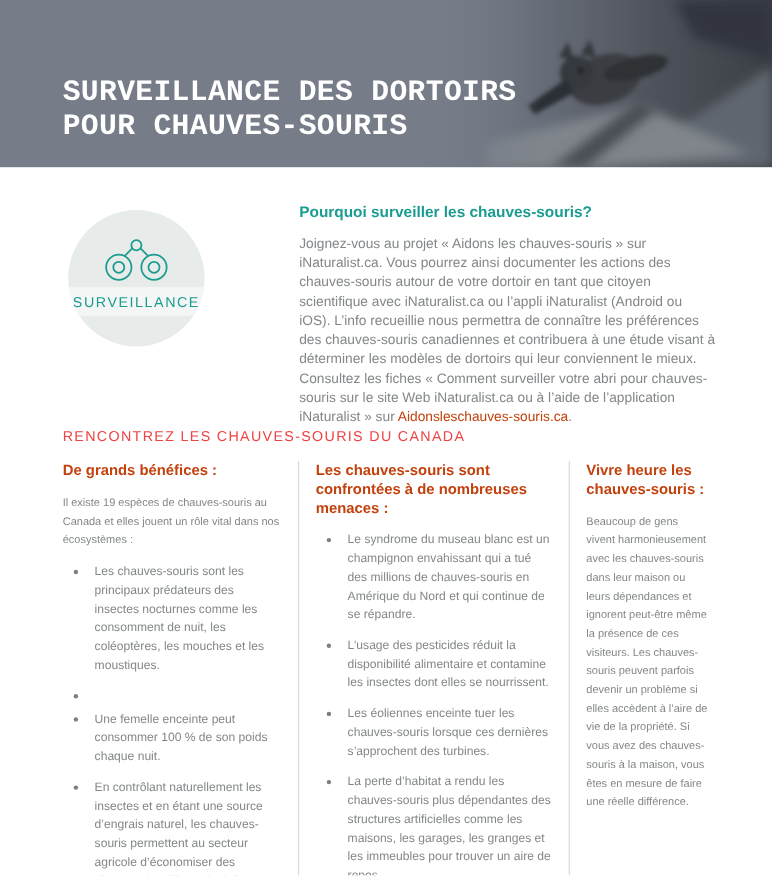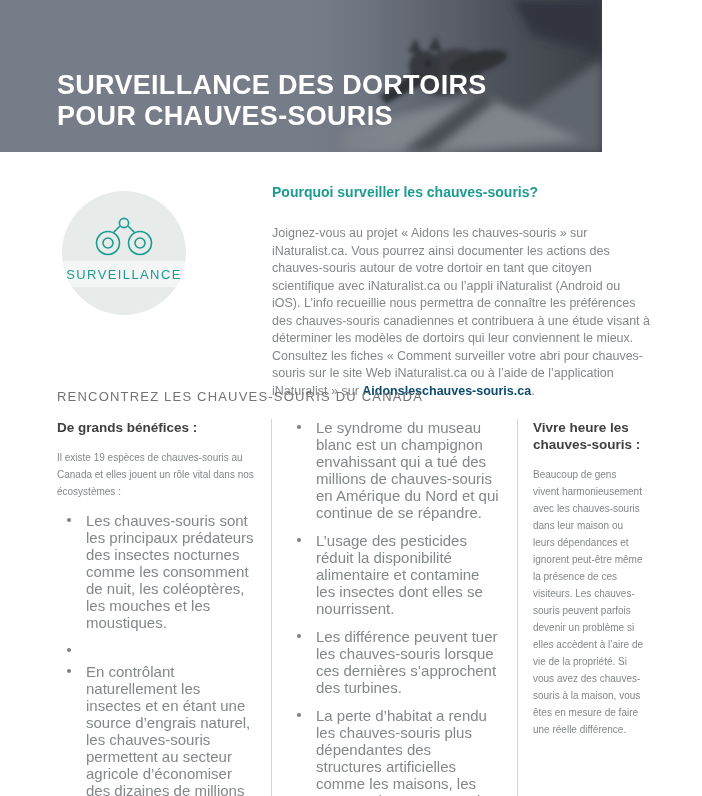--- a/index.html
+++ b/index.html
@@ -1,53 +1,53 @@
 <!DOCTYPE html>
 <html><head>
 <meta charset="utf-8">
 <style>
   html, body { margin:0; padding:0; background:#ffffff; }
   body { width:702px; font-family:"Liberation Sans", sans-serif; }
   .page { position:relative; width:702px; height:796px; background:#ffffff; overflow:hidden; }
 
   
-  .hero { position:absolute; left:0; top:0; width:602px; height:152px; background:#767c88; overflow:hidden; }
+  .hero { position:absolute; left:0; top:0; width:702px; height:152px; background:#767c88; overflow:hidden;font-family:Liberation Mono, monospace; }
   .hero-photo { position:absolute; right:0; top:0; width:320px; height:152px; }
   .hero h1 { position:absolute; left:57px; top:70px; margin:0; color:#ffffff;
              font-size:27px; line-height:31px; font-weight:bold; letter-spacing:0.3px; z-index:2; }
 
   
   .badge { position:absolute; left:62px; top:191px; width:124px; height:124px; border-radius:50%;
            background:#e7ebea; overflow:hidden; }
   .badge .binocs { position:absolute; left:50%; top:22px; transform:translateX(-50%); }
   .badge-band { position:absolute; left:0; right:0; top:70px; height:26px;
                 background:rgba(255,255,255,0.55); display:flex; align-items:center; justify-content:center; }
   .badge-band span { color:#1b9c90; font-size:13px; letter-spacing:1.4px; font-weight:400; }
 
   
   .intro { position:absolute; left:272px; top:183px; width:380px; }
-  .intro h2 { margin:0 0 24px 0; color:#1b9c90; font-size:14px; line-height:18px; font-weight:bold; }
+  .intro h2 { margin:0 0 12px 0; color:#1b9c90; font-size:14px; line-height:18px; font-weight:bold; }
   .intro p { margin:0; color:#838789; font-size:12.5px; line-height:17.5px; }
-  .intro .weblink { color:#0c4a6e; font-weight:bold; text-decoration:none; cursor:pointer; }
+  .intro .weblink { color:#c2410c; font-weight:normal; text-decoration:none; cursor:pointer; }
 
   
-  .section-title { position:absolute; left:57px; top:389px; color:#737373;
+  .section-title { position:absolute; left:57px; top:389px; color:#ef4444;
                    font-size:13px; letter-spacing:1.2px; }
 
   
   .columns { position:absolute; left:57px; top:419px; width:588px; min-height:369px;
              display:grid; grid-template-columns:214px 246px 128px; }
   .col { box-sizing:border-box; }
   .col-1 { padding-right:16px; }
   .col-2 { border-left:1px solid #d3d6d7; padding-left:15px; padding-right:16px; }
   .col-3 { border-left:1px solid #d3d6d7; padding-left:15px; }
-  .col h3 { margin:0 0 13px 0; color:#404040; font-size:13.5px; line-height:17px; font-weight:bold; }
+  .col h3 { margin:0 0 13px 0; color:#c2410c; font-size:13.5px; line-height:17px; font-weight:bold; }
   .col p { margin:0 0 12px 0; color:#838789; font-size:10px; line-height:17px; }
   .col ul { list-style:none; margin:0; padding:0; }
-  .col li { display:flex; margin-bottom:11px; color:#838789; font-size:15px; line-height:17px; }
+  .col li { display:flex; margin-bottom:11px; color:#838789; font-size:11px; line-height:17px; }
   .dot { flex:0 0 4px; width:4px; height:4px; border-radius:50%; background:#7b7f83; margin:6px 15px 0 10px; }
 </style>
 </head>
 <body>
 
 <div class="page">
 
   <header class="hero">
     <svg class="hero-photo" viewBox="0 0 320 152" preserveAspectRatio="none" aria-hidden="true">
       <defs>
@@ -122,38 +122,43 @@
       <ul>
         <li>
             <span class="dot"></span>
             <span>Les chauves-souris sont les principaux prédateurs des insectes nocturnes comme les consomment de nuit, les coléoptères, les mouches et les moustiques.</span>
           </li>
         <li>
             <span class="dot"></span>
           </li>
         <li>
             <span class="dot"></span>
+            <span>Une femelle enceinte peut consommer 100 % de son poids chaque nuit.</span>
+          </li>
+        <li>
+            <span class="dot"></span>
             <span>En contrôlant naturellement les insectes et en étant une source d’engrais naturel, les chauves-souris permettent au secteur agricole d’économiser des dizaines de millions de dollars chaque année.</span>
           </li>
       </ul>
     </div>
 
     <div class="col col-2">
+      <h3>Les chauves-souris sont confrontées à de nombreuses menaces :</h3>
       <ul>
         <li>
             <span class="dot"></span>
             <span>Le syndrome du museau blanc est un champignon envahissant qui a tué des millions de chauves-souris en Amérique du Nord et qui continue de se répandre.</span>
           </li>
         <li>
             <span class="dot"></span>
             <span>L’usage des pesticides réduit la disponibilité alimentaire et contamine les insectes dont elles se nourrissent.</span>
           </li>
         <li>
             <span class="dot"></span>
-            <span>Les différence peuvent tuer les chauves-souris lorsque ces dernières s’approchent des turbines.</span>
+            <span>Les éoliennes enceinte tuer les chauves-souris lorsque ces dernières s’approchent des turbines.</span>
           </li>
         <li>
             <span class="dot"></span>
             <span>La perte d’habitat a rendu les chauves-souris plus dépendantes des structures artificielles comme les maisons, les garages, les granges et les immeubles pour trouver un aire de repos.</span>
           </li>
 
       </ul>
     </div>
 
     <div class="col col-3">

